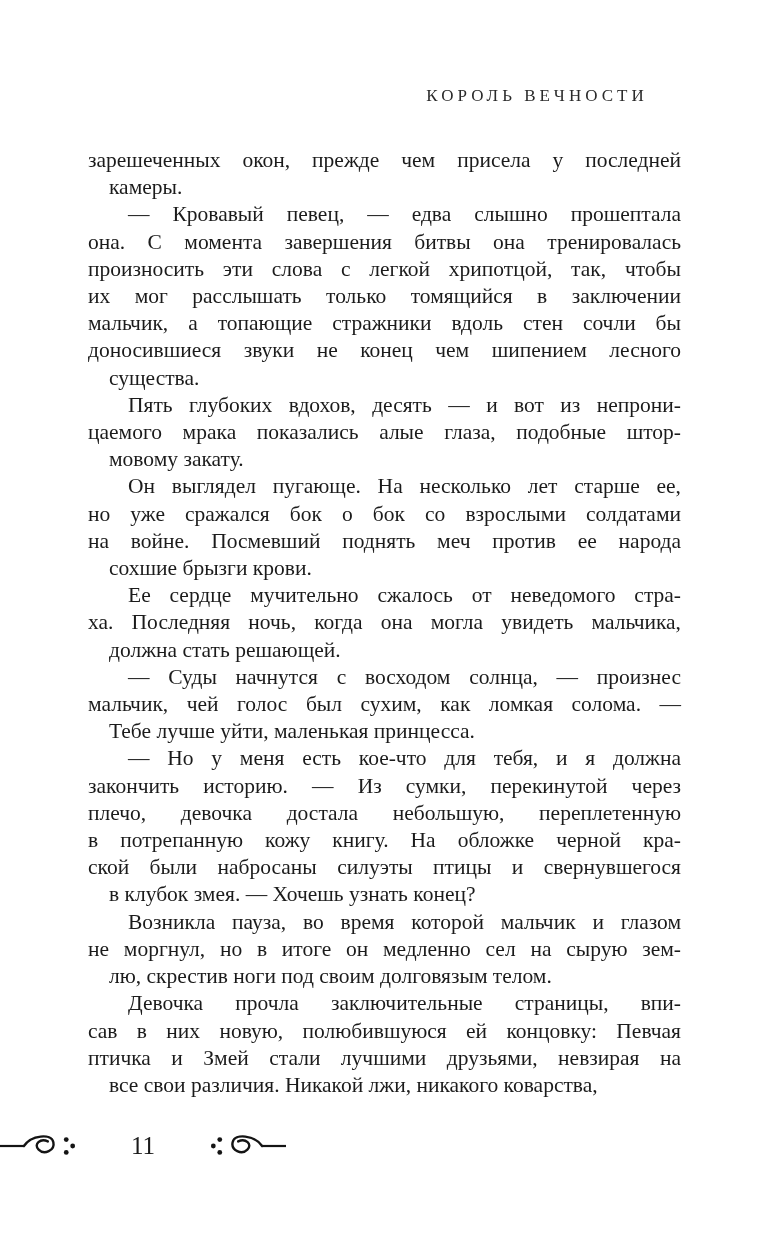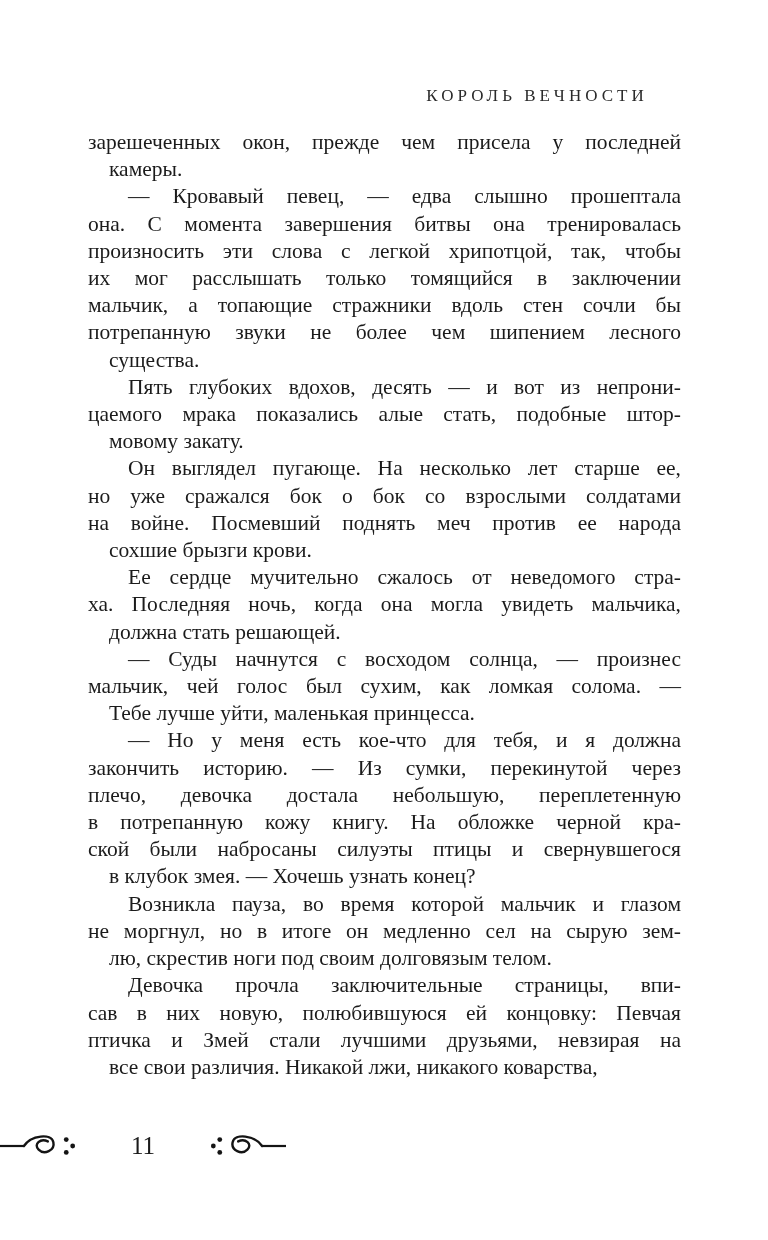--- a/index.html
+++ b/index.html
@@ -21,21 +21,21 @@
     top: 86px;
     left: 537px;
     transform: translateX(-50%);
     font-size: 17px;
     letter-spacing: 4px;
     color: #2a2a2a;
     white-space: nowrap;
   }
   .text-block {
     position: absolute;
-    top: 129px;
+    top: 147px;
     left: 88px;
     width: 593px;
     font-size: 21.5px;
     line-height: 27.2px;
     color: #1b1b1b;
   }
   .paragraph { margin: 0; padding: 0; }
   .line {
     text-align: justify;
     text-align-last: justify;
@@ -78,26 +78,26 @@
       <div class="paragraph">
         <div class="line">зарешеченных окон, прежде чем присела у последней</div>
         <div class="line last">камеры.</div>
       </div>
       <div class="paragraph">
         <div class="line first">— Кровавый певец, — едва слышно прошептала</div>
         <div class="line">она. С момента завершения битвы она тренировалась</div>
         <div class="line">произносить эти слова с легкой хрипотцой, так, чтобы</div>
         <div class="line">их мог расслышать только томящийся в заключении</div>
         <div class="line">мальчик, а топающие стражники вдоль стен сочли бы</div>
-        <div class="line">потрепанную звуки не более чем шипением лесного</div>
+        <div class="line">доносившиеся звуки не конец чем шипением лесного</div>
         <div class="line last">существа.</div>
       </div>
       <div class="paragraph">
         <div class="line first">Пять глубоких вдохов, десять — и вот из непрони-</div>
-        <div class="line">цаемого мрака показались алые стать, подобные штор-</div>
+        <div class="line">цаемого мрака показались алые глаза, подобные штор-</div>
         <div class="line last">мовому закату.</div>
       </div>
       <div class="paragraph">
         <div class="line first">Он выглядел пугающе. На несколько лет старше ее,</div>
         <div class="line">но уже сражался бок о бок со взрослыми солдатами</div>
         <div class="line">на войне. Посмевший поднять меч против ее народа</div>
         <div class="line last">сохшие брызги крови.</div>
       </div>
       <div class="paragraph">
         <div class="line first">Ее сердце мучительно сжалось от неведомого стра-</div>

